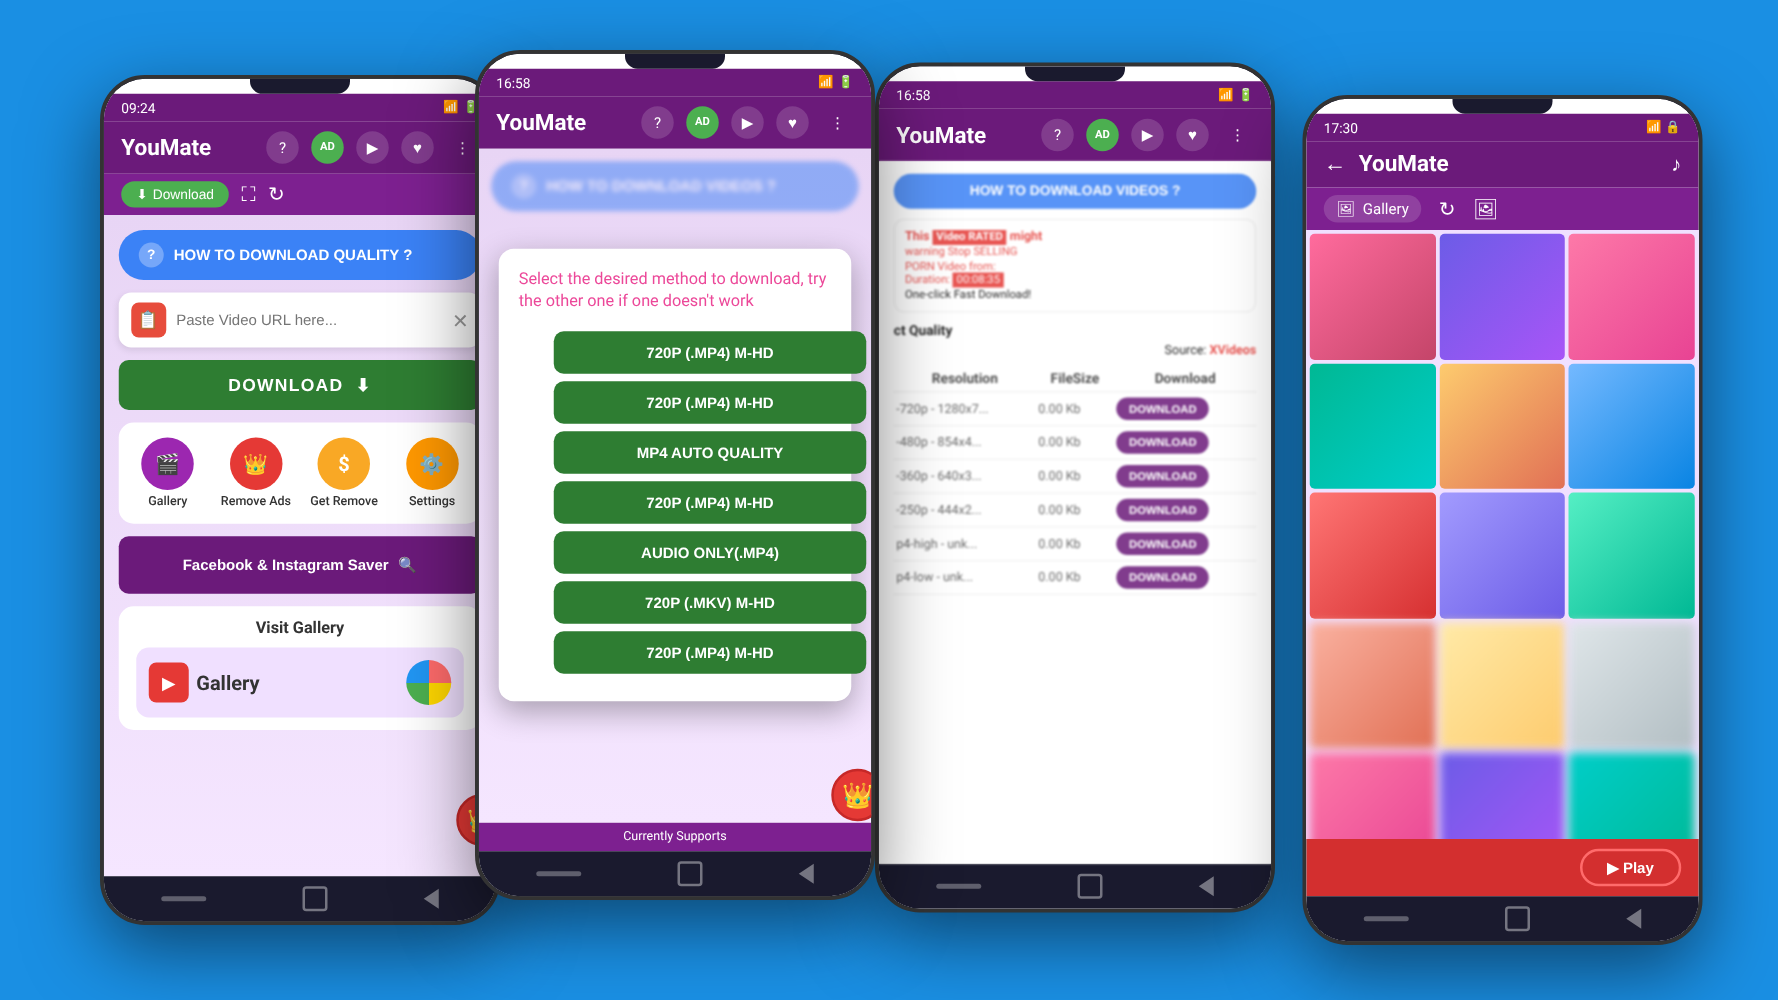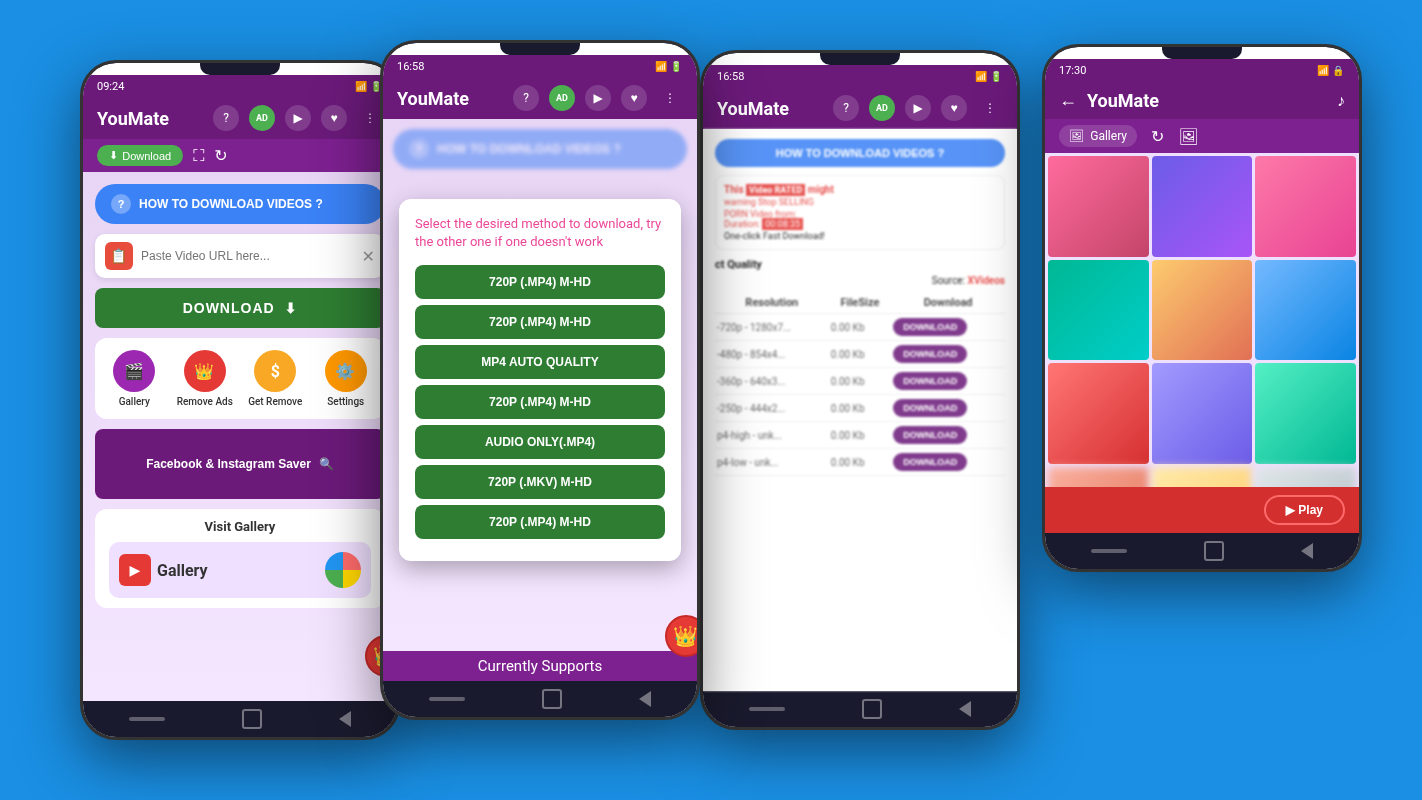--- a/index.html
+++ b/index.html
@@ -54,23 +54,23 @@
       width: 320px;
       height: 680px;
       left: 700px;
       top: 50px;
       z-index: 3;
     }
 
     
     .phone-4 {
       width: 320px;
-      height: 528px;
+      height: 680px;
       right: 60px;
-      top: 44px;
+      top: 76px;
       z-index: 3;
     }
 
     .phone-screen {
       width: 100%;
       height: 100%;
       background: white;
       border-radius: 33px;
       overflow: hidden;
       display: flex;
@@ -282,21 +282,21 @@
       text-align: center;
       color: #333;
       font-weight: 500;
     }
 
     .fb-insta-btn {
       background: #6b1a7a;
       color: white;
       border: none;
       border-radius: 8px;
-      padding: 28px 16px;
+      padding: 16px 16px;
       font-size: 12px;
       font-weight: bold;
       width: 100%;
       display: flex;
       align-items: center;
       justify-content: center;
       gap: 8px;
       cursor: pointer;
     }
 
@@ -423,20 +423,21 @@
       border: none;
       border-radius: 8px;
       padding: 10px;
       font-size: 12px;
       font-weight: bold;
       width: 100%;
       text-align: center;
       cursor: pointer;
       margin-bottom: 6px;
       display: block;
+      margin-left: 28px;
     }
 
     .dialog-cancel {
       background: #e53935;
       color: white;
       border: none;
       border-radius: 8px;
       padding: 10px;
       font-size: 12px;
       font-weight: bold;
@@ -628,21 +629,21 @@
           <span>⬇</span>
           <span>Download</span>
         </button>
         <span class="icon-expand">⛶</span>
         <span class="icon-refresh">↻</span>
       </div>
 
       <div class="main-content">
         <button class="how-to-btn">
           <div class="circle-q">?</div>
-          <span>HOW TO DOWNLOAD VIDEOS ?</span>
+          <span>HOW TO DOWNLOAD QUALITY ?</span>
         </button>
 
         <div class="url-input-row">
           <div class="paste-icon">📋</div>
           <input class="url-input" type="text" placeholder="Paste Video URL here..." style="">
           <span class="clear-btn">✕</span>
         </div>
 
         <button class="download-main-btn">
           <span>DOWNLOAD</span>
@@ -745,21 +746,21 @@
           <button class="dialog-option">MP4 AUTO QUALITY</button>
           <button class="dialog-option">720P (.MP4) M-HD</button>
           <button class="dialog-option">AUDIO ONLY(.MP4)</button>
           <button class="dialog-option">720P (.MKV) M-HD</button>
           <button class="dialog-option">720P (.MP4) M-HD</button>
 
         </div>
       </div>
 
       <div style="background:#7d2090;padding:6px 14px;display:flex;justify-content:center;gap:20px;">
-        <span style="color:white;font-size:15px;">Currently Supports</span>
+        <span style="color:white;font-size:10px;">Currently Supports</span>
       </div>
 
       <div class="bottom-nav">
         <div class="nav-btn"></div>
         <div class="nav-home"></div>
         <div class="nav-back"></div>
       </div>
     </div>
 
     <div style="position:absolute;bottom:60px;right:-10px;z-index:20;">

